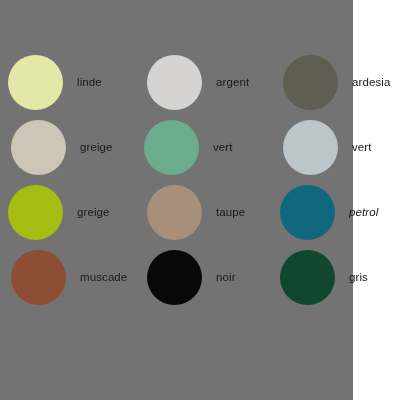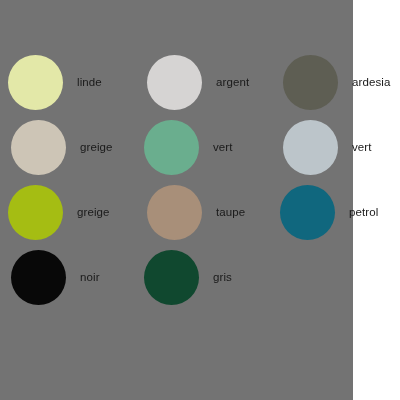--- a/index.html
+++ b/index.html
@@ -101,21 +101,25 @@
       <span class="swatch-dot" style="background: rgb(165, 189, 19);"></span>
       <span class="swatch-label" style="color: rgb(26, 26, 26);">greige</span>
     </div>
     <div class="swatch-cell col-2">
       <span class="swatch-dot" style="background: rgb(168, 143, 121);"></span>
       <span class="swatch-label" style="color: rgb(26, 26, 26);">taupe</span>
     </div>
 
     <div class="swatch-cell col-1">
       <span class="swatch-dot" style="background: rgb(16, 103, 126);"></span>
-      <span class="swatch-label" style="color: rgb(26, 26, 26);">petrol</span>
+      <span class="swatch-label" style="color: rgb(26, 26, 26); font-style: italic;">petrol</span>
+    </div>
+    <div class="swatch-cell col-2">
+      <span class="swatch-dot" style="background: rgb(142, 77, 53);"></span>
+      <span class="swatch-label" style="color: rgb(26, 26, 26);">muscade</span>
     </div>
     <div class="swatch-cell col-3">
       <span class="swatch-dot" style="background: rgb(8, 8, 8);"></span>
       <span class="swatch-label" style="color: rgb(26, 26, 26);">noir</span>
     </div>
 
     <div class="swatch-cell col-1">
       <span class="swatch-dot" style="background: rgb(16, 72, 47);"></span>
       <span class="swatch-label" style="color: rgb(26, 26, 26);">gris</span>
     </div>

